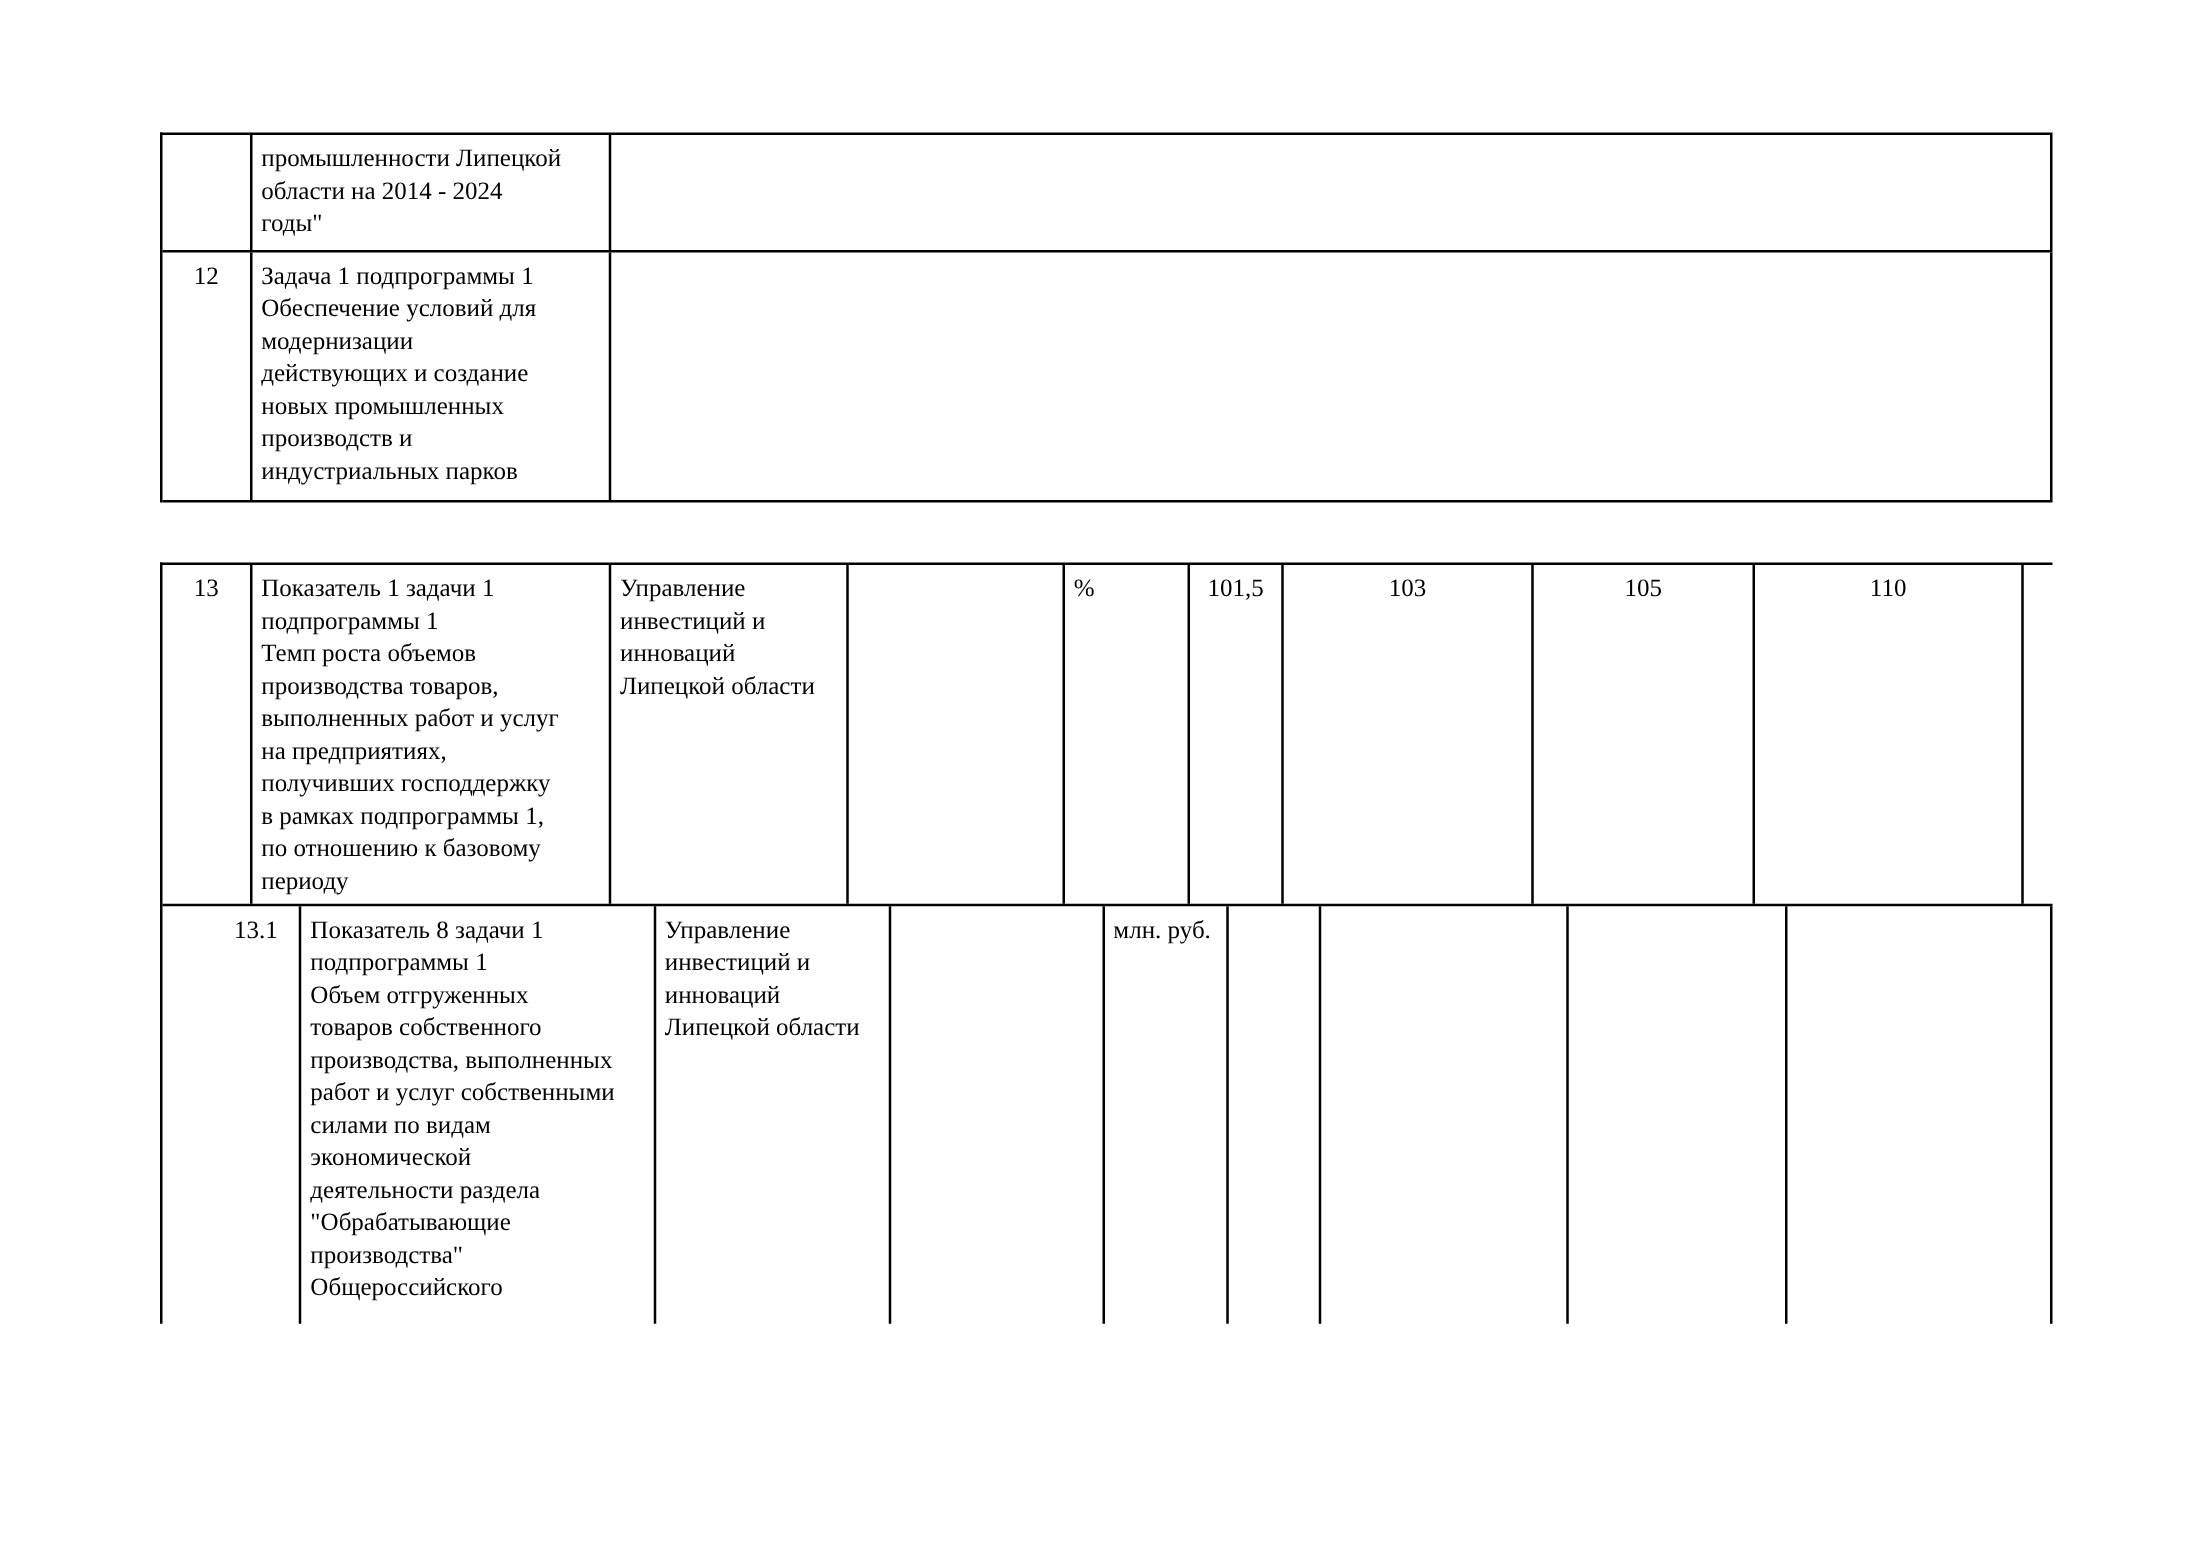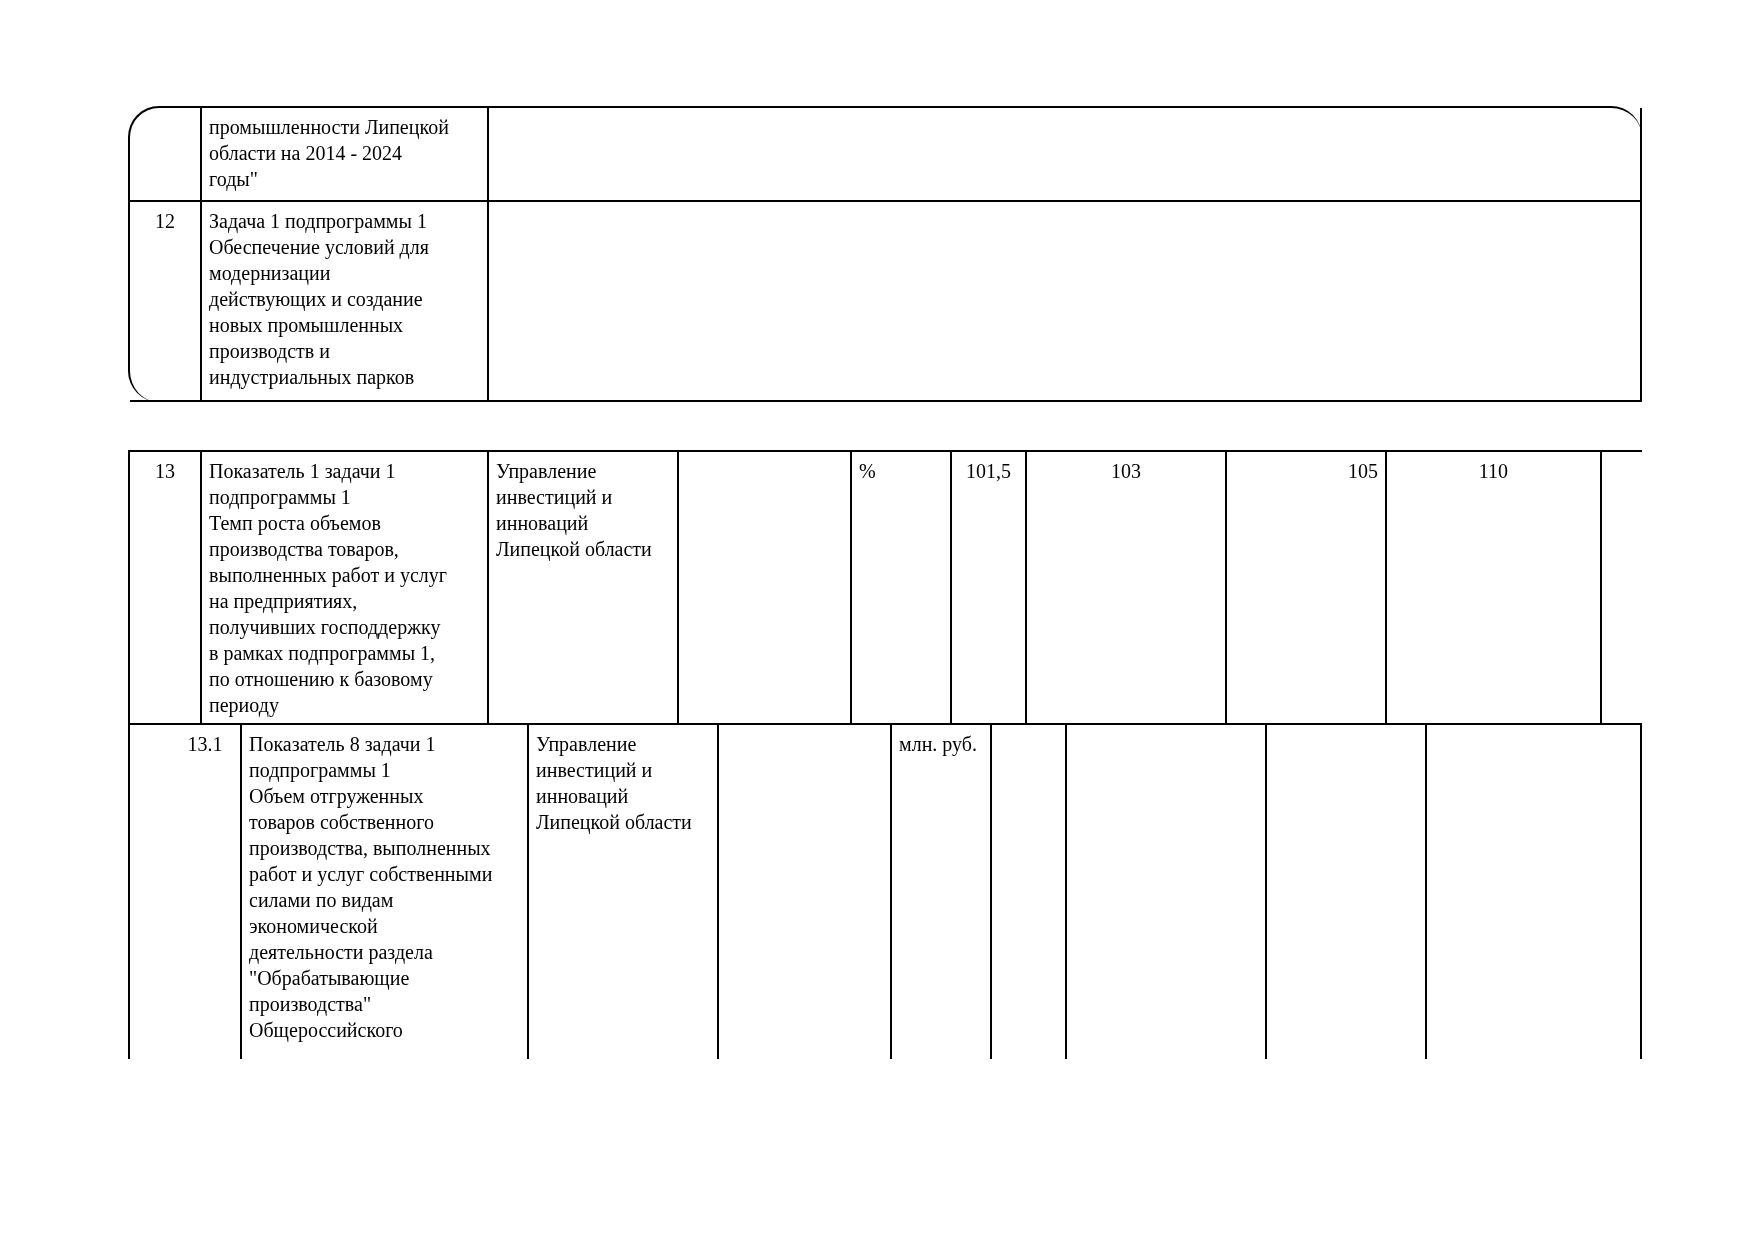--- a/index.html
+++ b/index.html
@@ -15,21 +15,21 @@
     line-height: 26px;
     color: #000000;
   }
   .tbl {
     position: absolute;
     left: 128px;
     width: 1514px;
     border-left: 2px solid #000;
     border-top: 2px solid #000;
   }
-  .seg1 { top: 106px; border-radius: 31px; }
+  .seg1 { top: 106px; }
   .seg2 { top: 450px; }
   .row { display: flex; border-bottom: 2px solid #000; }
   .seg2 .row:last-child { border-bottom: none; margin-left: 40px; }
   .r-cont { height: 94px; }
   .r12 { height: 200px; }
   .r13 { height: 273px; }
   .r131 { height: 334px; }
   .cell {
     border-right: 2px solid #000;
     padding: 6px 7px;
@@ -37,21 +37,21 @@
     overflow: hidden;
   }
   .cn { width: 72px;  text-align: center; }
   .cd { width: 287px; }
   .cm { width: 1153px; }
   .co { width: 190px; }
   .c4 { width: 173px; }
   .cu { width: 100px; }
   .cv1 { width: 75px;  text-align: center; }
   .cv2 { width: 200px; text-align: center; }
-  .cv3 { width: 160px; text-align: right; }
+  .cv3 { width: 177px; text-align: center; }
   .cv4 { width: 215px; text-align: center; }
   .note {
     position: absolute;
     left: 137px;
     top: 411px;
     white-space: nowrap;
   }
 </style>
 </head>
 <body>

